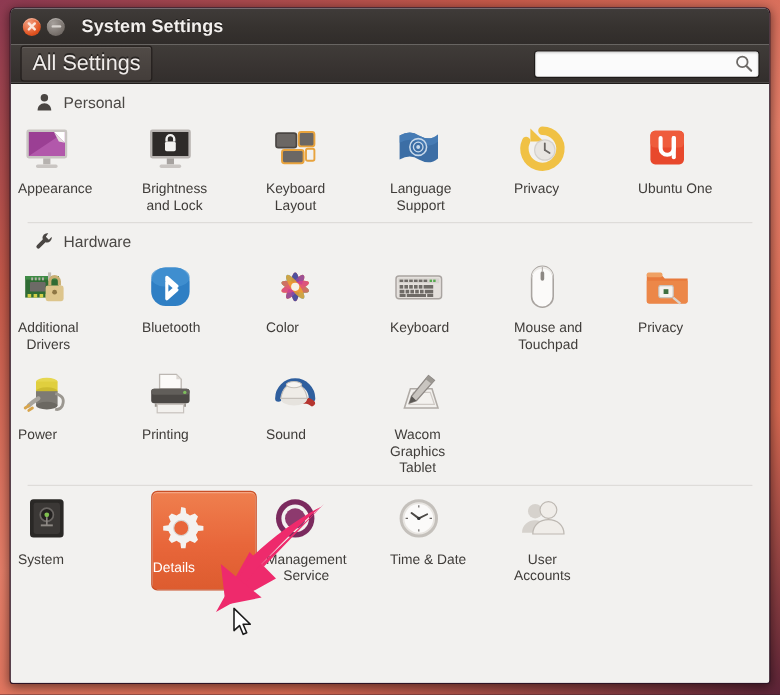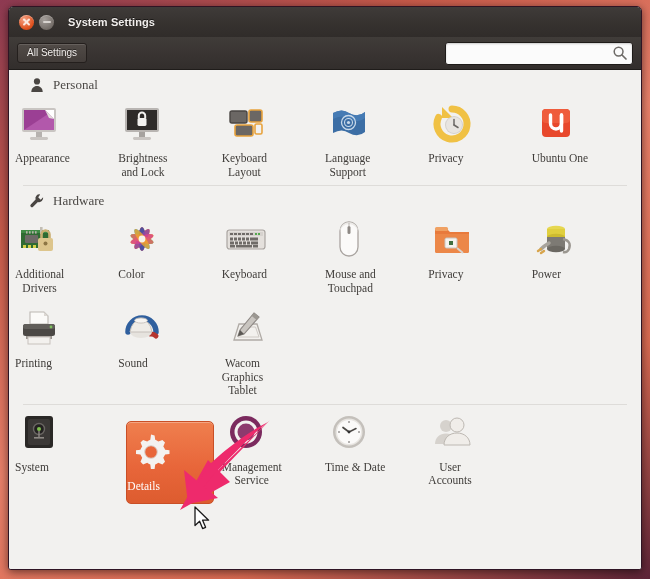--- a/index.html
+++ b/index.html
@@ -82,21 +82,21 @@
     position: absolute;
     left: 3.5px;
     top: 6.5px;
     width: 8px;
     height: 2px;
     background: #d8d3cf;
     border-radius: 1px;
   }
   #window-title {
     color: #f2efed;
-    font-size: 11px;
+    font-size: 15px;
     font-weight: bold;
     margin-left: 9px;
     text-shadow: 0 -1px 0 rgba(0,0,0,.6);
     letter-spacing: .1px;
   }
 
   
   #toolbar {
     height: 32px;
     flex: 0 0 32px;
@@ -105,21 +105,21 @@
     display: flex;
     align-items: center;
     padding: 0 8px;
     position: relative;
   }
   #all-settings-btn {
     background: linear-gradient(180deg, #514b47 0%, #433d3a 100%);
     border: 1px solid #241f1d;
     border-radius: 3px;
     color: #f0ecea;
-    font-size: 10px;
+    font-size: 18px;
     padding: 3px 9px 4px 9px;
     cursor: pointer;
     box-shadow: inset 0 1px 0 rgba(255,255,255,.12);
     text-shadow: 0 -1px 0 rgba(0,0,0,.5);
     white-space: nowrap;
   }
   #search-wrap {
     position: absolute;
     right: 8px;
     top: 5px;
@@ -153,21 +153,20 @@
     cursor: pointer;
   }
 
   
   #content {
     flex: 1 1 auto;
     background: #f2f1ef;
     overflow: hidden;
     position: relative;
     padding: 0 0 2px 0;
-    font-family: Liberation Serif, serif;
   }
   .section { position: relative; }
   .section + .section .sec-rule {
     display: block;
   }
   .sec-rule {
     display: none;
     height: 1px;
     background: #dedcd9;
     margin: 0 14px;
@@ -211,21 +210,21 @@
     font-size: 11.5px;
     color: #3f3c39;
     text-align: center;
     line-height: 13.5px;
     max-width: 92px;
   }
   .cell.selected {
     background: linear-gradient(180deg, #ef7f4e 0%, #e8663a 55%, #dd5c2f 100%);
     border: 1px solid #c94f26;
     box-shadow: inset 0 1px 0 rgba(255,255,255,.3);
-    margin: 16px 8px;
+    margin: 4px 8px;
     padding: 6px 0 10px 0;
     border-radius: 5px;
   }
   .cell.selected .lbl { color: #ffffff; }
 
   
   #annotation-arrow {
     position: absolute;
     left: 178px;
     top: 418px;
@@ -398,20 +397,30 @@
                 </g>
                 <rect x="24" y="10" width="2.6" height="7" fill="#c2bdb4"></rect>
                 <rect x="22" y="21" width="15" height="13" rx="2" fill="#ddc58c"></rect>
                 <path d="M25.5 21 v-3.5 a4 4 0 0 1 8 0 V21" fill="none" stroke="#c9ae72" stroke-width="2.6"></path>
                 <circle cx="29.5" cy="26.5" r="2" fill="#8d7644"></circle>
               </svg>
             </span>
             <span class="lbl">Additional<br>Drivers</span>
           </div>
 
+          <div class="cell">
+            <span class="ic">
+              <svg width="46" height="46" viewBox="0 0 46 46">
+                <rect x="7" y="6" width="32" height="32" rx="12" fill="#2f7fc4"></rect>
+                <rect x="7" y="6" width="32" height="16" rx="12" fill="#4392d2" opacity=".8"></rect>
+                <path d="M20 12 L28.5 19.5 L20 27 V9 L28.5 16.5 L20 24" fill="none" stroke="#ffffff" stroke-width="2.6" stroke-linejoin="round" stroke-linecap="round" transform="translate(0,5)"></path>
+              </svg>
+            </span>
+            <span class="lbl">Bluetooth</span>
+          </div>
 
           <div class="cell">
             <span class="ic">
               <g></g>
               <svg width="46" height="46" viewBox="0 0 46 46">
                 <g transform="translate(23,22)">
                   <ellipse rx="3.6" ry="12" fill="#e23b3b"></ellipse>
                   <ellipse rx="3.6" ry="12" fill="#f07a22" transform="rotate(36)"></ellipse>
                   <ellipse rx="3.6" ry="12" fill="#f3d119" transform="rotate(72)"></ellipse>
                   <ellipse rx="3.6" ry="12" fill="#63bb45" transform="rotate(108)"></ellipse>

